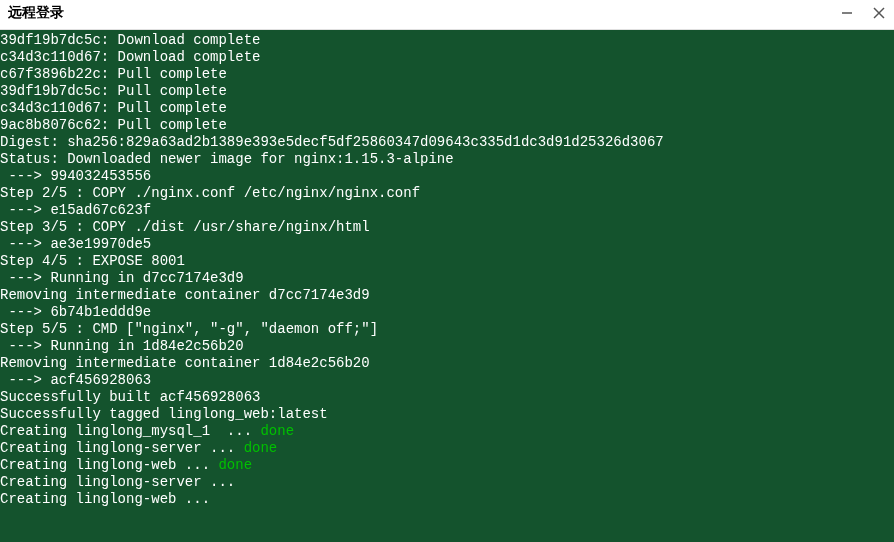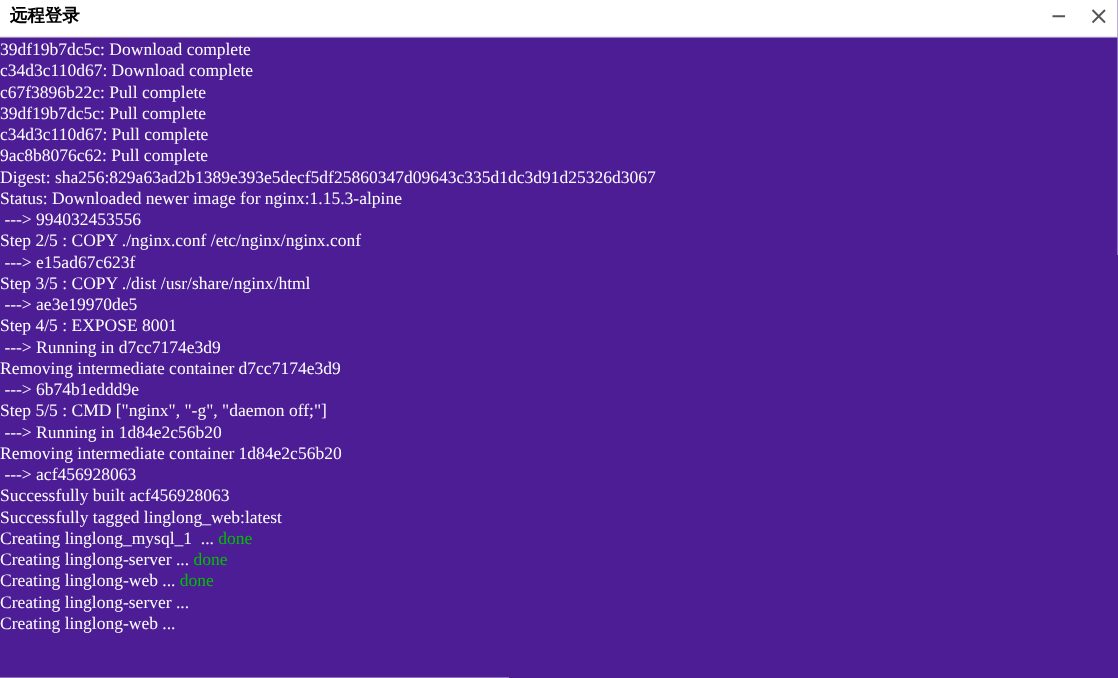--- a/index.html
+++ b/index.html
@@ -33,23 +33,23 @@
       width: 14px;
       height: 14px;
       display: flex;
       align-items: center;
       justify-content: center;
       cursor: pointer;
       color: #555;
     }
     .titlebar-btn svg { display: block; }
     .terminal {
-      background: #4c1d95;
+      background: #14532d;
       color: #fff;
-      font-family: Liberation Serif, serif;
+      font-family: Liberation Mono, monospace;
       font-size: 14px;
       line-height: 17px;
       padding: 2px 0 0 0;
       height: calc(542px - 30px);
       width: 100%;
       overflow: hidden;
       white-space: pre;
     }
     .line { display: block; }
     .done-inline { color: #00c000; }

